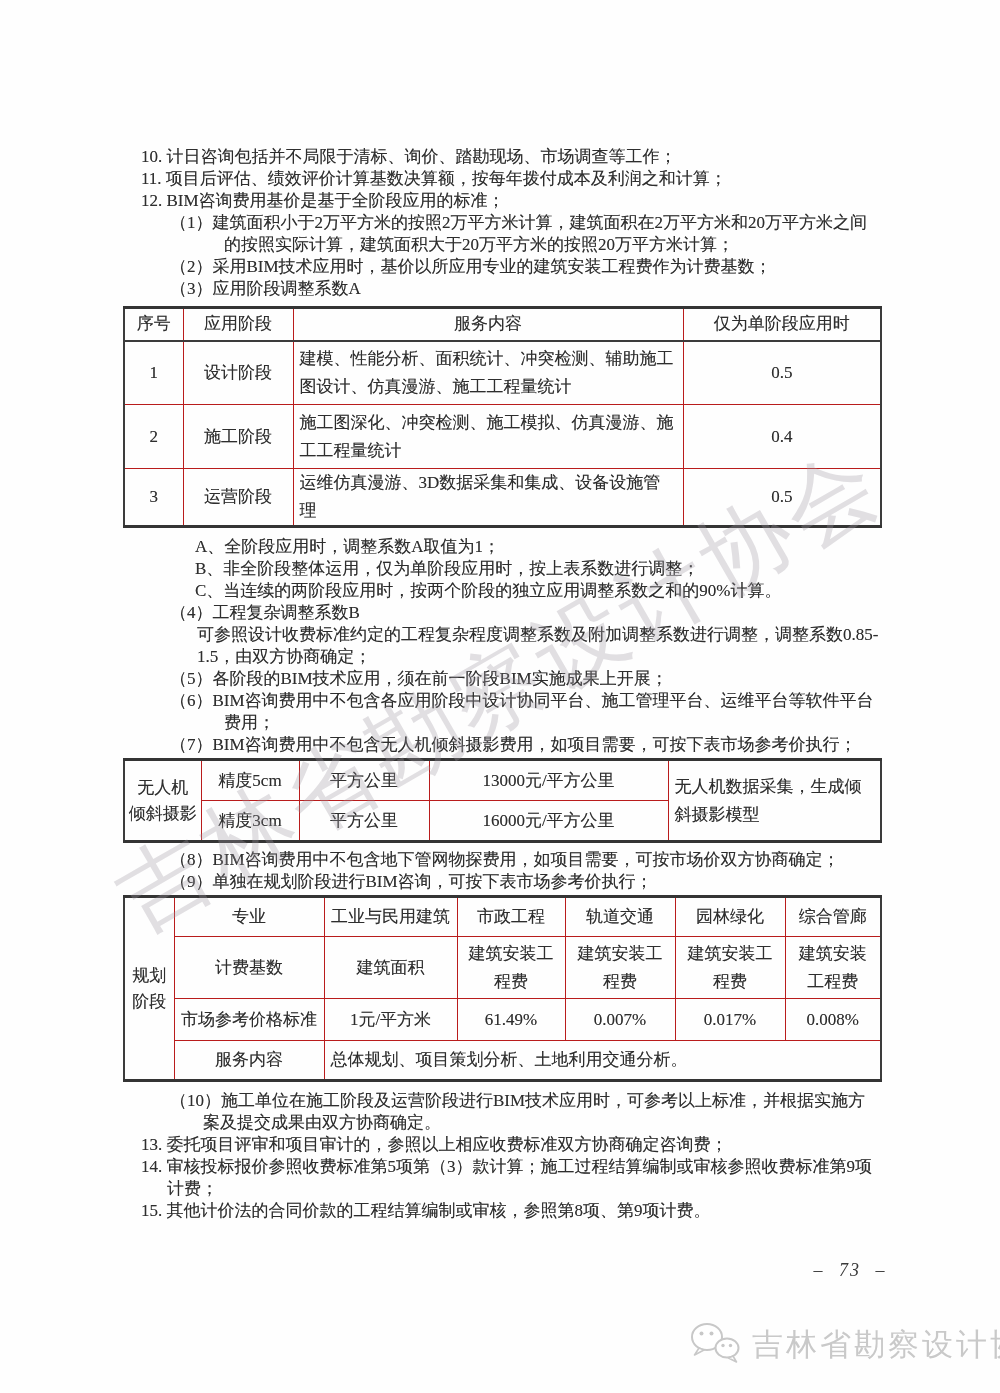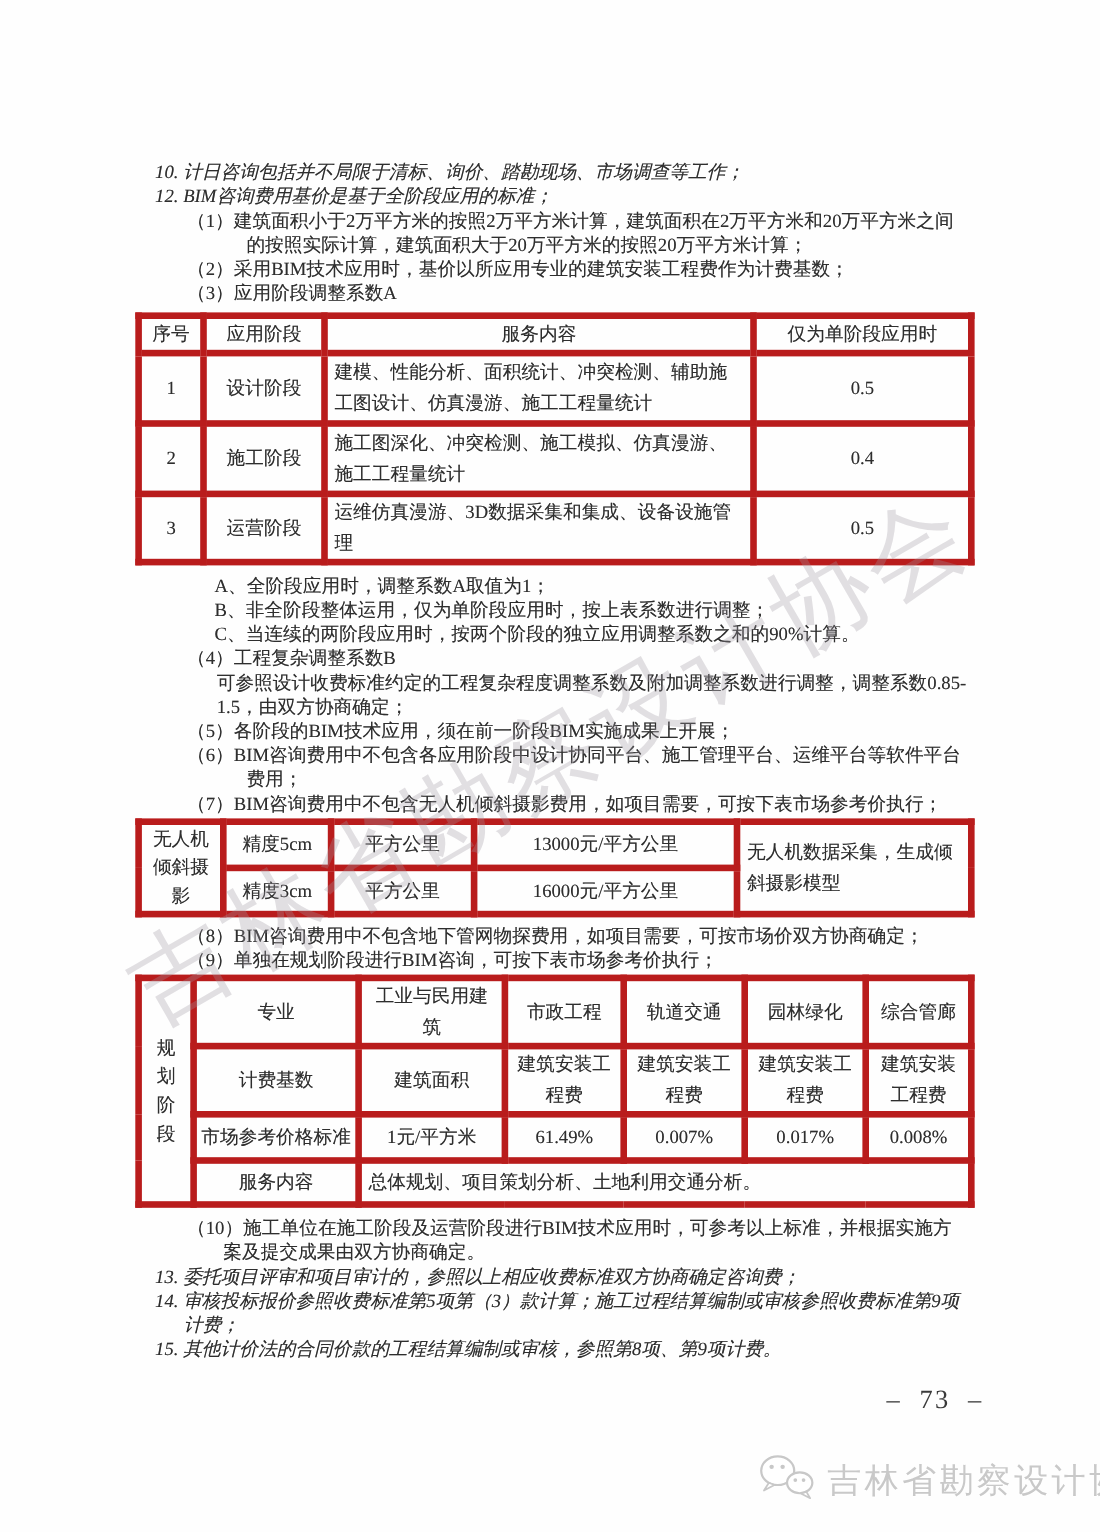--- a/index.html
+++ b/index.html
@@ -11,32 +11,32 @@
     font-family:"Liberation Serif","DejaVu Serif",serif;
     color:#2e2e2e;
   }
   .content{
     position:absolute;left:123px;top:146px;width:758px;
     font-size:17px;line-height:22px;
     text-shadow:0 0 .6px rgba(45,45,45,.45);
     z-index:1;
   }
   .content p{margin:0;}
-  .item{padding-left:44px;text-indent:-26px;font-style:italic;}
+  .item{padding-left:44px;text-indent:-26px;}
   .sub{padding-left:101px;text-indent:-54px;}
   .sub10{padding-left:80px;text-indent:-33px;}
   .abc{padding-left:72px;}
   .cont{padding-left:74px;}
 
   table.tbl{
     border-collapse:collapse;table-layout:fixed;width:757px;
     border:2px solid #3c3c3c;border-top:3px solid #343434;border-bottom:3px solid #343434;
   }
   .tbl td{
-    border:6px solid #b91c1c;
+    border:1px solid #b91c1c;
     text-align:center;vertical-align:middle;
     padding:0 6px;line-height:28px;
     overflow:hidden;
   }
   .tbl td.left{text-align:left;}
   .tbl td.lbl{padding:0 2px;}
   .stage{margin:6px 0 8px;}
   .stage tr.hd{height:33px;}
   .stage tr.r1{height:64px;}
   .stage tr.r2{height:64px;}
@@ -55,40 +55,41 @@
   .watermark{
     position:absolute;left:500px;top:690px;
     transform:translate(-50%,-50%) rotate(-30deg);
     font-size:90px;letter-spacing:6px;white-space:nowrap;
     color:rgba(158,152,163,.30);
     z-index:2;pointer-events:none;
     font-family:"Liberation Serif","DejaVu Serif",serif;
   }
   .pagenum{
     position:absolute;left:800px;top:1260px;width:100px;
-    font-size:24px;letter-spacing:2px;word-spacing:8px;
-    color:#3a3a3a;text-align:center;z-index:1;
+    font-size:18px;letter-spacing:2px;word-spacing:8px;
+    color:#3a3a3a;text-align:center;z-index:1;font-style:italic;
   }
   .brandbar{
     position:absolute;left:688px;top:1320px;
     display:flex;align-items:center;gap:10px;z-index:1;
   }
   .brandbar .brand-text{
     font-size:31px;color:#c9c9c9;letter-spacing:3px;
     text-shadow:0 1px 0 #fff;
     white-space:nowrap;
   }
 </style>
 </head>
 <body>
 
 <div class="page">
 
   <div class="content">
     <p class="item">10. 计日咨询包括并不局限于清标、询价、踏勘现场、市场调查等工作；</p>
+    <p class="item">11. 项目后评估、绩效评价计算基数决算额，按每年拨付成本及利润之和计算；</p>
     <p class="item">12. BIM咨询费用基价是基于全阶段应用的标准；</p>
     <p class="sub">（1）建筑面积小于2万平方米的按照2万平方米计算，建筑面积在2万平方米和20万平方米之间的按照实际计算，建筑面积大于20万平方米的按照20万平方米计算；</p>
     <p class="sub">（2）采用BIM技术应用时，基价以所应用专业的建筑安装工程费作为计费基数；</p>
     <p class="sub">（3）应用阶段调整系数A</p>
 
     <table class="tbl stage">
       <colgroup>
           <col style="width:59px">
           <col style="width:110px">
           <col style="width:390px">

